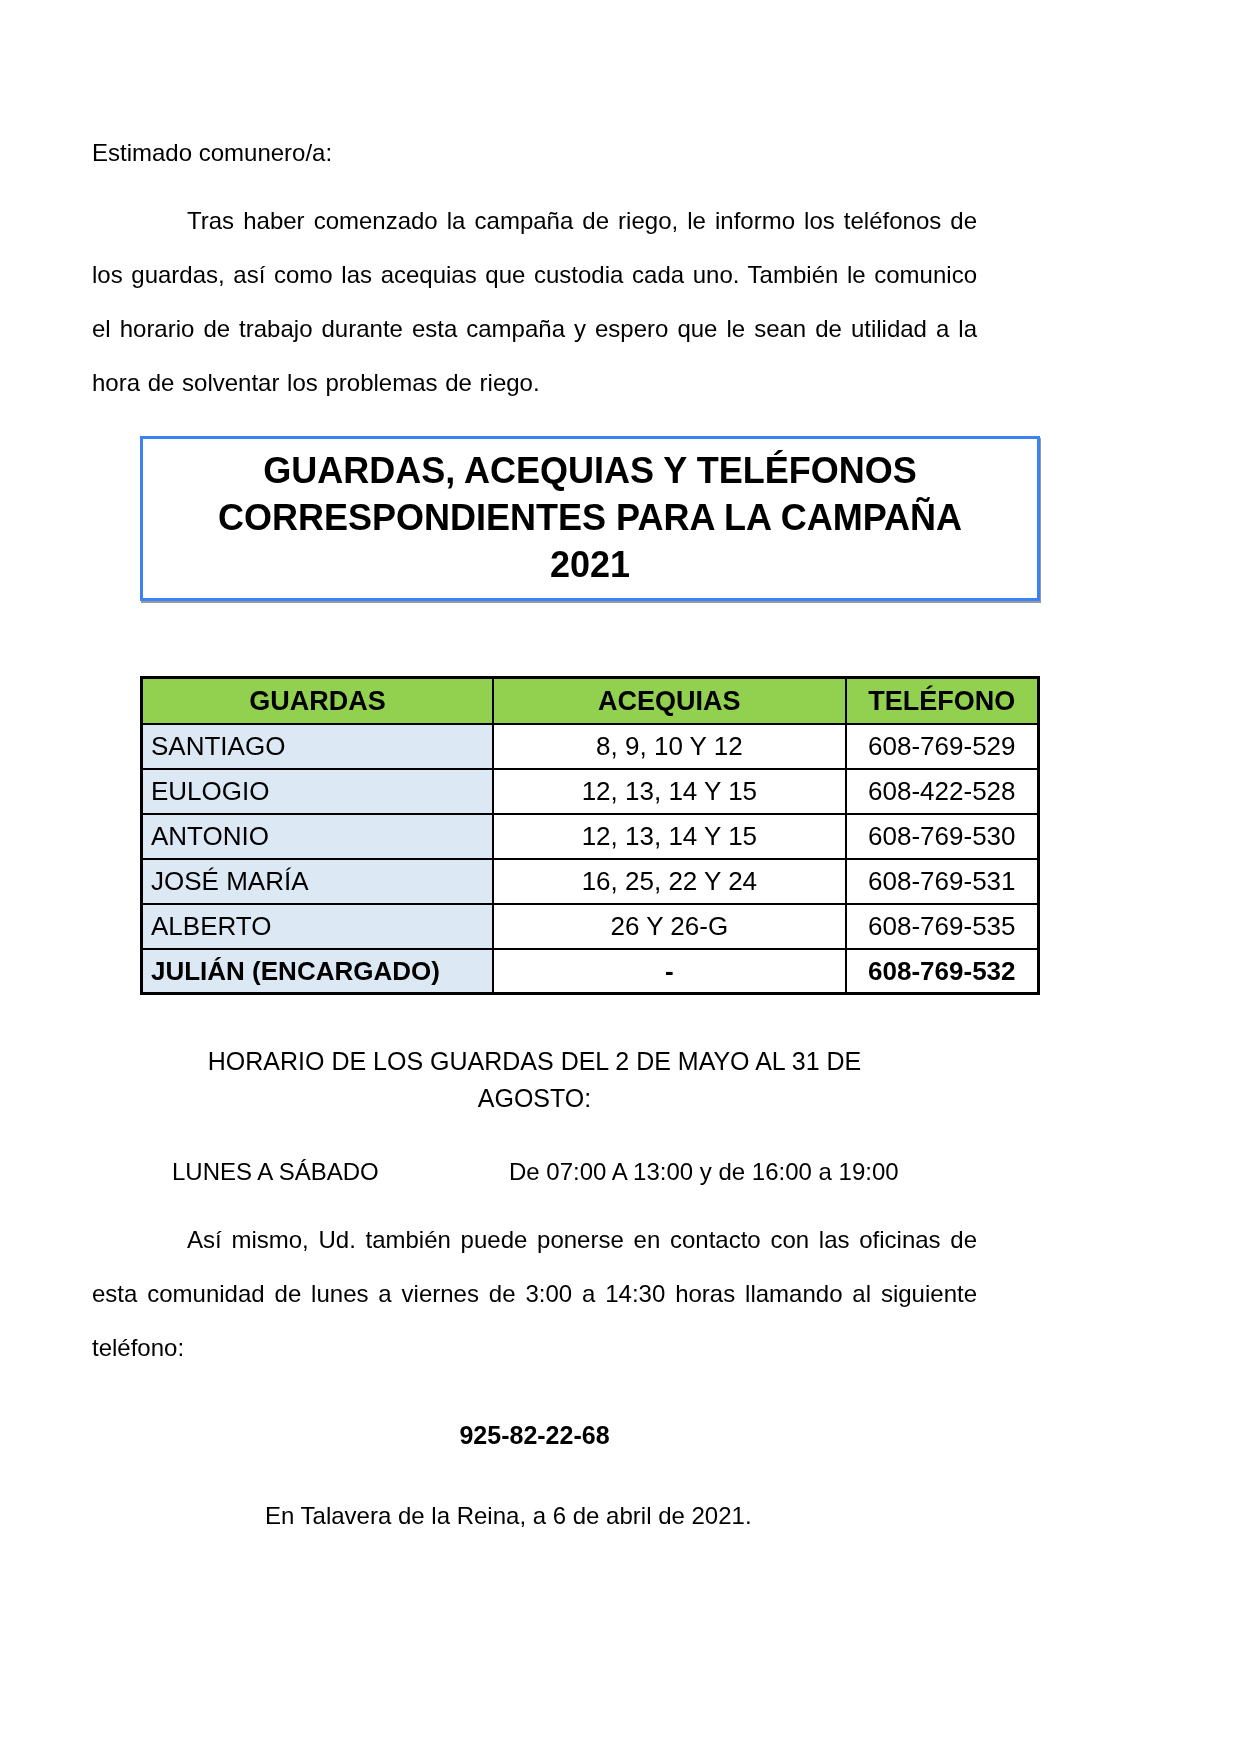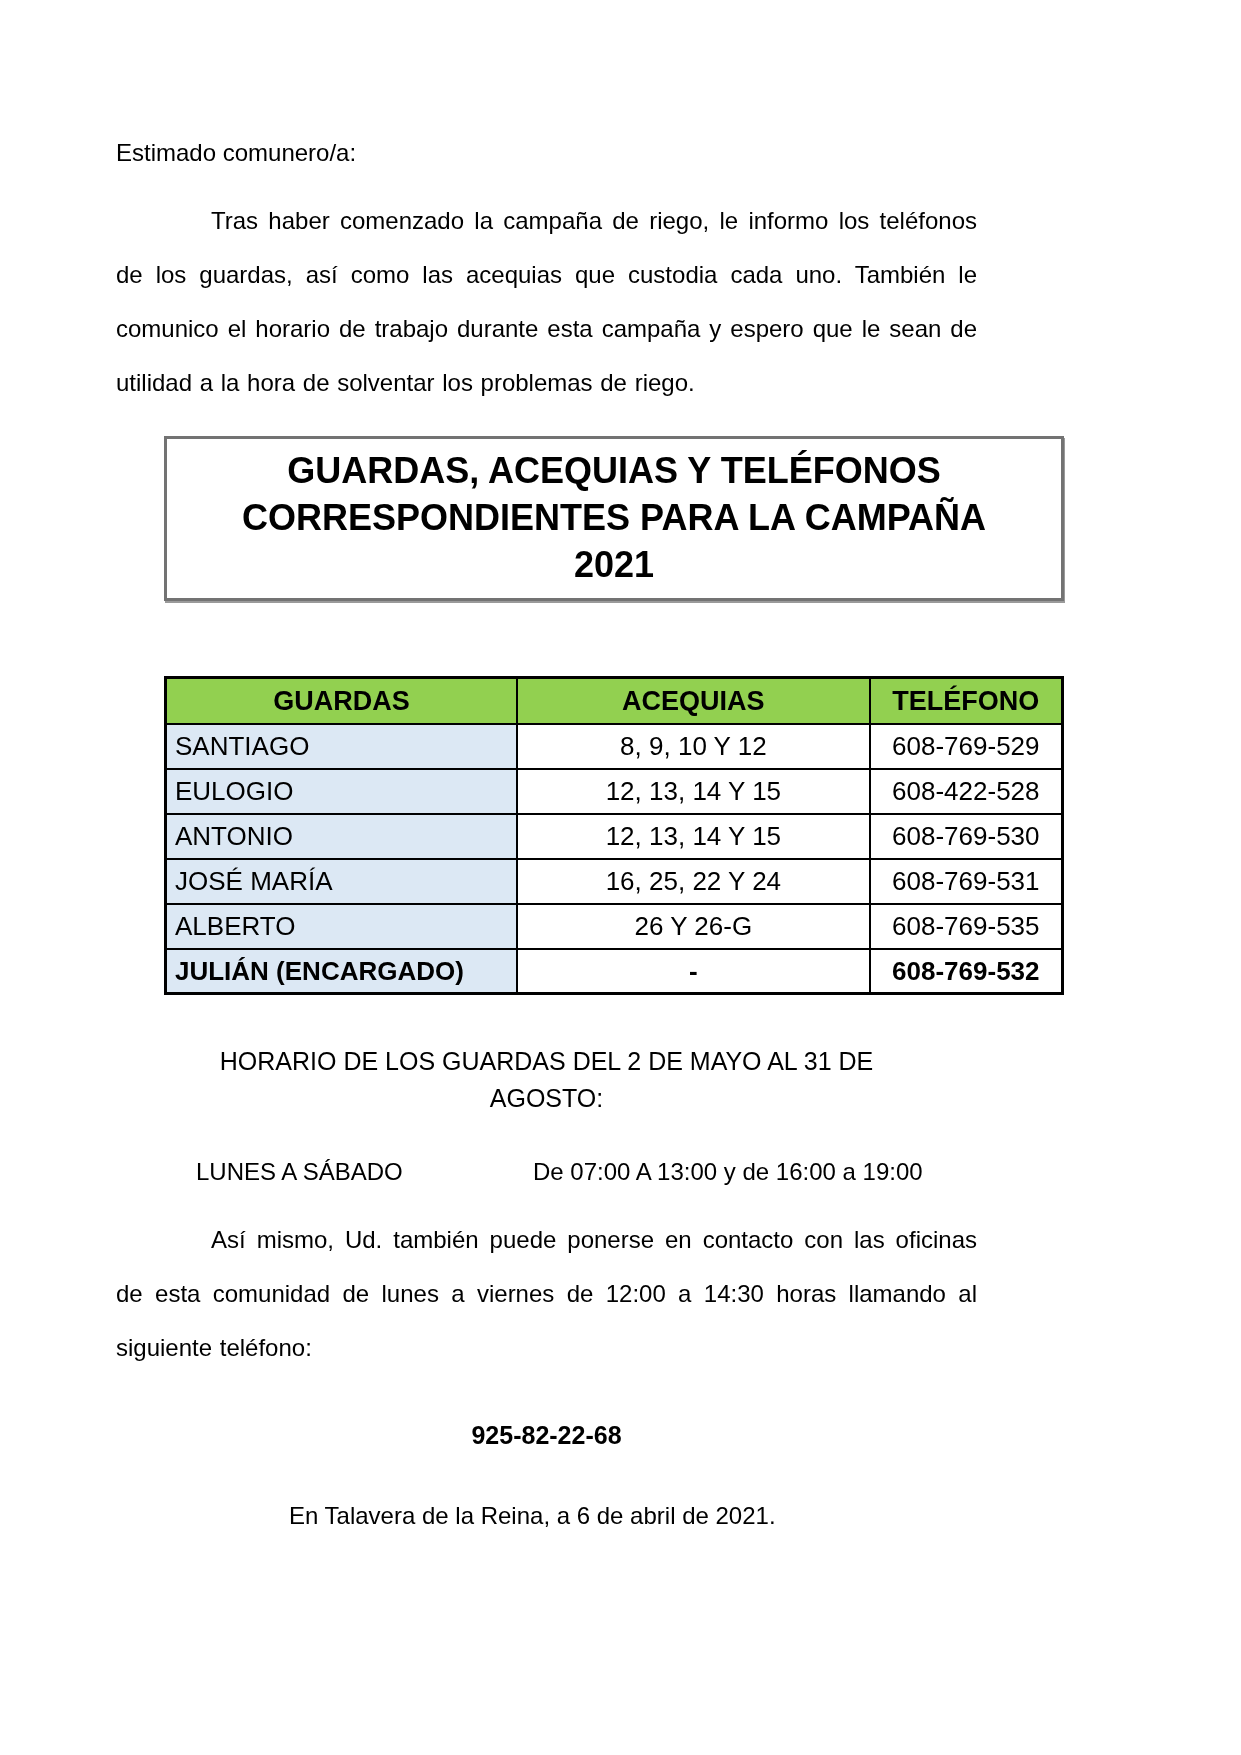--- a/index.html
+++ b/index.html
@@ -7,39 +7,39 @@
   body {
     width: 1241px;
     height: 1755px;
     font-family: "Liberation Sans", "DejaVu Sans", sans-serif;
     color: #000000;
     overflow: hidden;
   }
   .page {
     width: 1132px;
     height: 1755px;
-    padding: 138px 155px 0 116px;
+    padding: 138px 155px 0 92px;
     background: #ffffff;
   }
   .salutation {
     font-size: 24px;
     line-height: 30px;
   }
   .body-par {
     font-size: 24px;
     line-height: 54px;
     text-align: justify;
     text-indent: 95px;
     margin-top: 26px;
     word-spacing: 1px;
   }
   .title-box {
     width: 900px;
     margin: 26px 0 0 48px;
-    border: 3px solid #737373;
+    border: 3px solid #3b82f6;
     box-shadow: 1px 2px 0 #9a9a9a;
     padding: 8px 10px 10px 10px;
     text-align: center;
   }
   .title-box .title-line {
     font-size: 36px;
     font-weight: bold;
     line-height: 47px;
     letter-spacing: 0px;
   }
@@ -170,20 +170,20 @@
   <div class="schedule-heading">
     <div>HORARIO DE LOS GUARDAS DEL 2 DE MAYO AL 31 DE</div>
     <div>AGOSTO:</div>
   </div>
 
   <div class="schedule-row">
     <span class="schedule-days">LUNES A SÁBADO</span>
     <span class="schedule-hours">De 07:00 A 13:00 y de 16:00 a 19:00</span>
   </div>
 
-  <p class="body-par">Así mismo, Ud. también puede ponerse en contacto con las oficinas de esta comunidad de lunes a viernes de 12:00 a 14:30 horas llamando al siguiente teléfono:</p>
+  <p class="body-par">Así mismo, Ud. también puede ponerse en contacto con las oficinas de esta comunidad de lunes a viernes de 3:00 a 14:30 horas llamando al siguiente teléfono:</p>
 
   <div class="office-phone">925-82-22-68</div>
 
 
   <div class="date-line">En Talavera de la Reina, a 6 de abril de 2021.</div>
 
 </div>
 
 </body></html>

